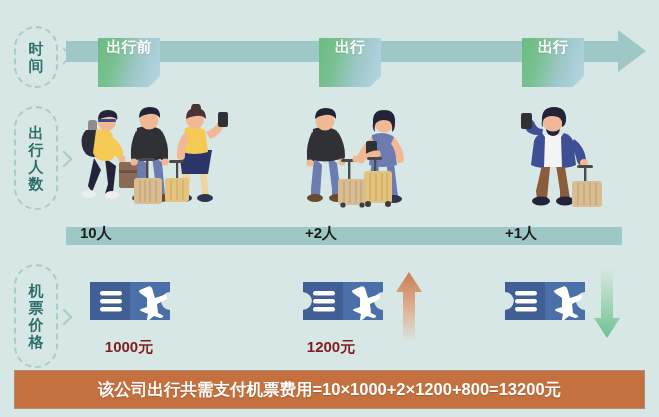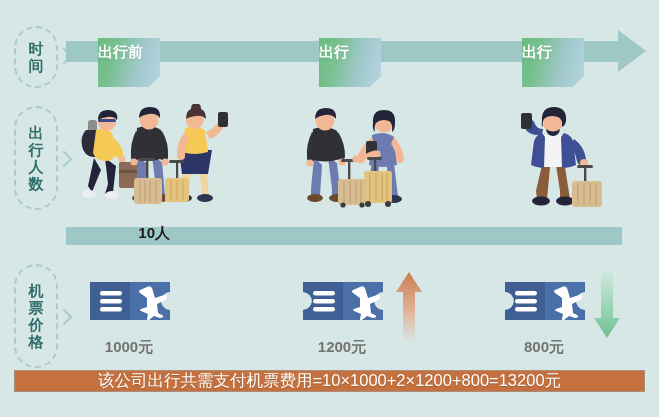--- a/index.html
+++ b/index.html
@@ -54,22 +54,21 @@
   }
   .tl-tag{
     position:absolute;
     top:38px;
     width:62px;height:49px;
     background:linear-gradient(105deg,#6bbb84 0%,#79c090 28%,#9ec8c9 62%,#b7d5e4 100%);
     color:#ffffff;
     font-weight:bold;
     font-size:15px;
     line-height:18px;
-    text-align:left;
-    padding-top:5px;
+    text-align:center;
     box-sizing:border-box;
     clip-path:polygon(0 0,100% 0,100% 78%,82% 100%,0 100%);
     text-shadow:0 1px 1px rgba(0,0,0,.12);
   }
 
   
   .people{position:absolute;}
 
   
   .count-bar{
@@ -77,50 +76,50 @@
     left:66px;top:227px;
     width:556px;height:18px;
     background:#9ec8c5;
   }
   .count-lbl{
     position:absolute;
     top:224px;
     font-size:15px;
     font-weight:bold;
     color:#1b1b1b;
-    text-align:right;
+    text-align:left;
     width:90px;
   }
 
   
   .ticket{position:absolute;width:92px;height:46px;}
   .price{
     position:absolute;
     top:338px;
     width:110px;
     text-align:center;
     font-size:15px;
     font-weight:bold;
-    color:#737373;
+    color:#7f1d1d;
   }
   .arrow{position:absolute;width:30px;height:72px;}
 
   
   .banner{
     position:absolute;
     left:14px;top:370px;
-    width:631px;height:22px;
+    width:631px;height:39px;
     background:#c4713f;
     border:1px solid #b0apx;
     border:1px solid #aa8d7d;
     box-sizing:border-box;
     display:flex;align-items:center;justify-content:center;
     color:#ffffff;
     font-size:16.5px;
-    font-weight:normal;
+    font-weight:bold;
     letter-spacing:0px;
     text-shadow:0 1px 1px rgba(0,0,0,.18);
     white-space:nowrap;
   }
 </style>
 </head>
 <body>
 
 <div class="stage">
 
@@ -318,62 +317,63 @@
     <g stroke="#c4a578" stroke-width="1.4">
       <line x1="72" y1="78" x2="72" y2="100"></line>
       <line x1="78" y1="78" x2="78" y2="100"></line>
       <line x1="84" y1="78" x2="84" y2="100"></line>
       <line x1="90" y1="78" x2="90" y2="100"></line>
     </g>
   </svg>
 
   <div class="count-bar"></div>
   <div class="count-lbl" style="left:80px;">10人</div>
+  <div class="count-lbl" style="left:305px;">+2人</div>
+  <div class="count-lbl" style="left:505px;">+1人</div>
 
   <svg class="ticket" style="left:84px;top:278px;" viewBox="0 0 92 46">
     <path d="M6 4 h80 a0 0 0 0 1 0 0 v10 a9 9 0 0 0 0 18 v10 h-80 v-10 a9 9 0 0 0 0 -18 z" fill="#4a6fa9"></path>
     <rect x="6" y="4" width="40" height="38" fill="#3f5f95"></rect>
     <path d="M6 4 h40 v38 h-40 v-10 a9 9 0 0 0 0 -18 z" fill="#3f5f95"></path>
     <rect x="16" y="13" width="22" height="4.5" rx="2.2" fill="#ffffff"></rect>
     <rect x="16" y="21" width="22" height="4.5" rx="2.2" fill="#ffffff"></rect>
     <rect x="16" y="29" width="22" height="4.5" rx="2.2" fill="#ffffff"></rect>
     <path d="M63 9 q3 -2 5 1 l3 10 l9 -3 q3 -1 3 2 q0 2 -2 3 l-8 4 l1 9 l4 2 q2 1 1 2 q-1 1 -3 1 l-6 -2 l-5 4 q-2 1 -2 -1 l1 -5 l-7 -3 q-2 -1 0 -2 l6 -2 l0 -9 l-7 -5 q-2 -2 0 -3 z" fill="#ffffff"></path>
   </svg>
   <div class="price" style="left:74px;">1000元</div>
 
   <svg class="ticket" style="left:297px;top:278px;" viewBox="0 0 92 46">
     <path d="M6 4 h80 a0 0 0 0 1 0 0 v10 a9 9 0 0 0 0 18 v10 h-80 v-10 a9 9 0 0 0 0 -18 z" fill="#4a6fa9"></path>
     <path d="M6 4 h40 v38 h-40 v-10 a9 9 0 0 0 0 -18 z" fill="#3f5f95"></path>
     <rect x="16" y="13" width="22" height="4.5" rx="2.2" fill="#ffffff"></rect>
     <rect x="16" y="21" width="22" height="4.5" rx="2.2" fill="#ffffff"></rect>
     <rect x="16" y="29" width="22" height="4.5" rx="2.2" fill="#ffffff"></rect>
     <path d="M63 9 q3 -2 5 1 l3 10 l9 -3 q3 -1 3 2 q0 2 -2 3 l-8 4 l1 9 l4 2 q2 1 1 2 q-1 1 -3 1 l-6 -2 l-5 4 q-2 1 -2 -1 l1 -5 l-7 -3 q-2 -1 0 -2 l6 -2 l0 -9 l-7 -5 q-2 -2 0 -3 z" fill="#ffffff"></path>
   </svg>
-  <div class="price" style="left:287px;">1200元</div>
+  <div class="price" style="left:276px;">1200元</div>
 
   <svg class="arrow" style="left:394px;top:270px;" viewBox="0 0 30 72">
     <defs>
       <linearGradient id="gUp" x1="0" y1="0" x2="0" y2="1">
         <stop offset="0%" stop-color="#c97f52"></stop>
         <stop offset="55%" stop-color="#e0b396"></stop>
         <stop offset="100%" stop-color="#d7e7e5"></stop>
       </linearGradient>
     </defs>
     <path d="M15 2 L28 22 L21 22 L21 72 L9 72 L9 22 L2 22 Z" fill="url(#gUp)"></path>
   </svg>
 
   <svg class="ticket" style="left:499px;top:278px;" viewBox="0 0 92 46">
     <path d="M6 4 h80 a0 0 0 0 1 0 0 v10 a9 9 0 0 0 0 18 v10 h-80 v-10 a9 9 0 0 0 0 -18 z" fill="#4a6fa9"></path>
     <path d="M6 4 h40 v38 h-40 v-10 a9 9 0 0 0 0 -18 z" fill="#3f5f95"></path>
     <rect x="16" y="13" width="22" height="4.5" rx="2.2" fill="#ffffff"></rect>
     <rect x="16" y="21" width="22" height="4.5" rx="2.2" fill="#ffffff"></rect>
     <rect x="16" y="29" width="22" height="4.5" rx="2.2" fill="#ffffff"></rect>
     <path d="M63 9 q3 -2 5 1 l3 10 l9 -3 q3 -1 3 2 q0 2 -2 3 l-8 4 l1 9 l4 2 q2 1 1 2 q-1 1 -3 1 l-6 -2 l-5 4 q-2 1 -2 -1 l1 -5 l-7 -3 q-2 -1 0 -2 l6 -2 l0 -9 l-7 -5 q-2 -2 0 -3 z" fill="#ffffff"></path>
   </svg>
-  <div class="price" style="left:489px;">800元</div>
 
   <svg class="arrow" style="left:592px;top:268px;" viewBox="0 0 30 72">
     <defs>
       <linearGradient id="gDn" x1="0" y1="0" x2="0" y2="1">
         <stop offset="0%" stop-color="#d7e7e5"></stop>
         <stop offset="45%" stop-color="#a8d9bb"></stop>
         <stop offset="100%" stop-color="#6fc193"></stop>
       </linearGradient>
     </defs>
     <path d="M15 70 L28 50 L21 50 L21 0 L9 0 L9 50 L2 50 Z" fill="url(#gDn)"></path>

